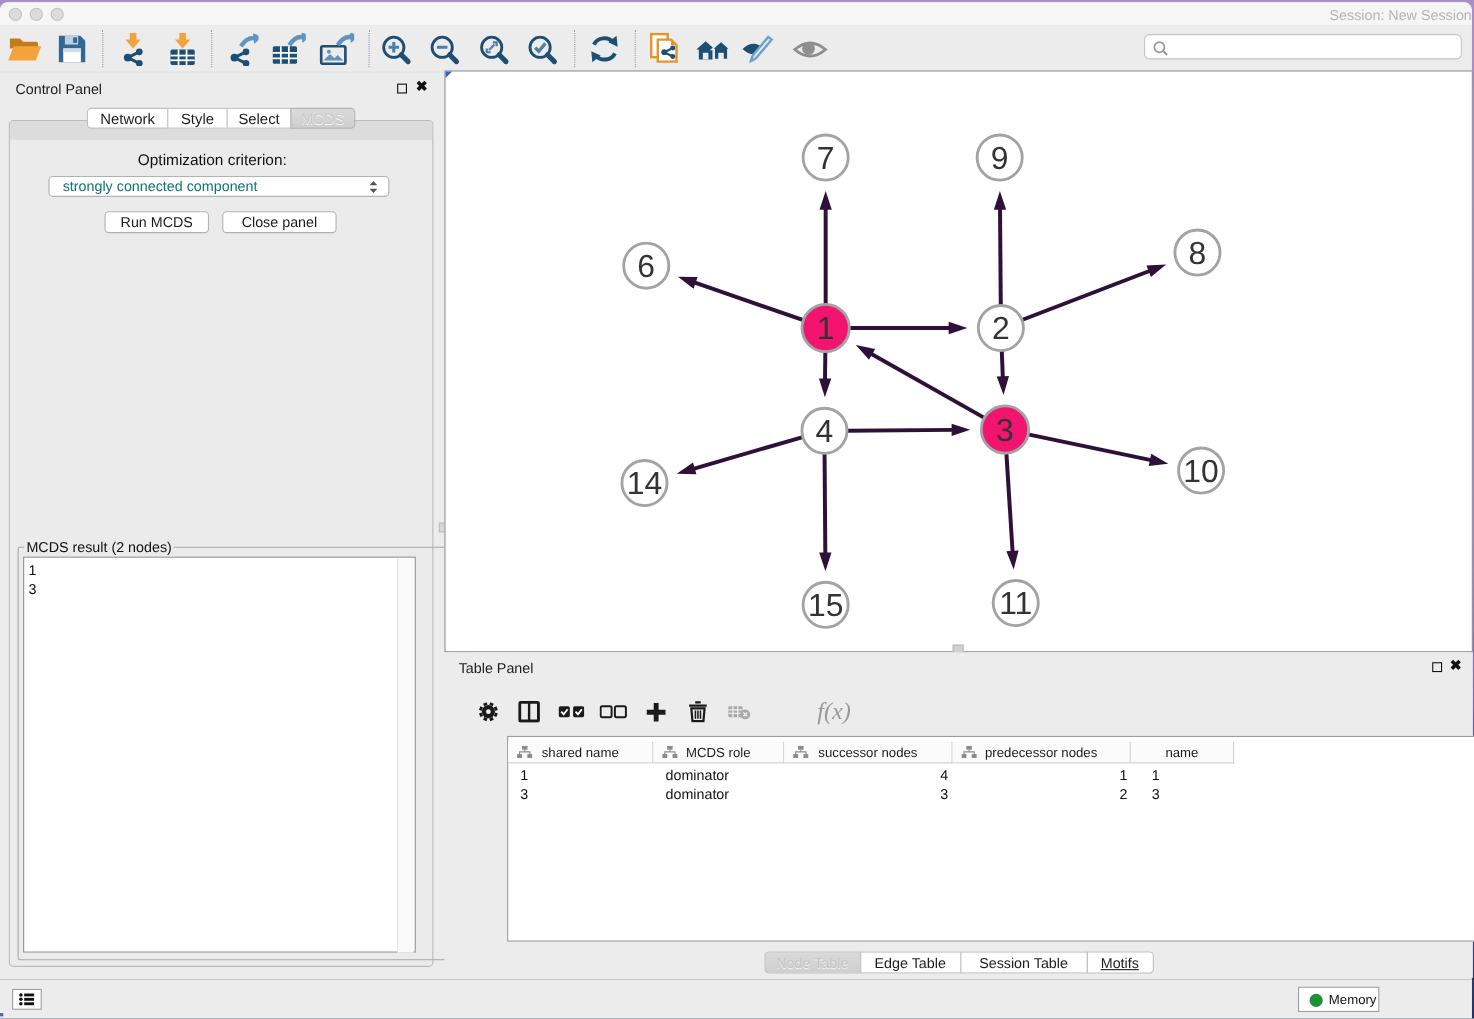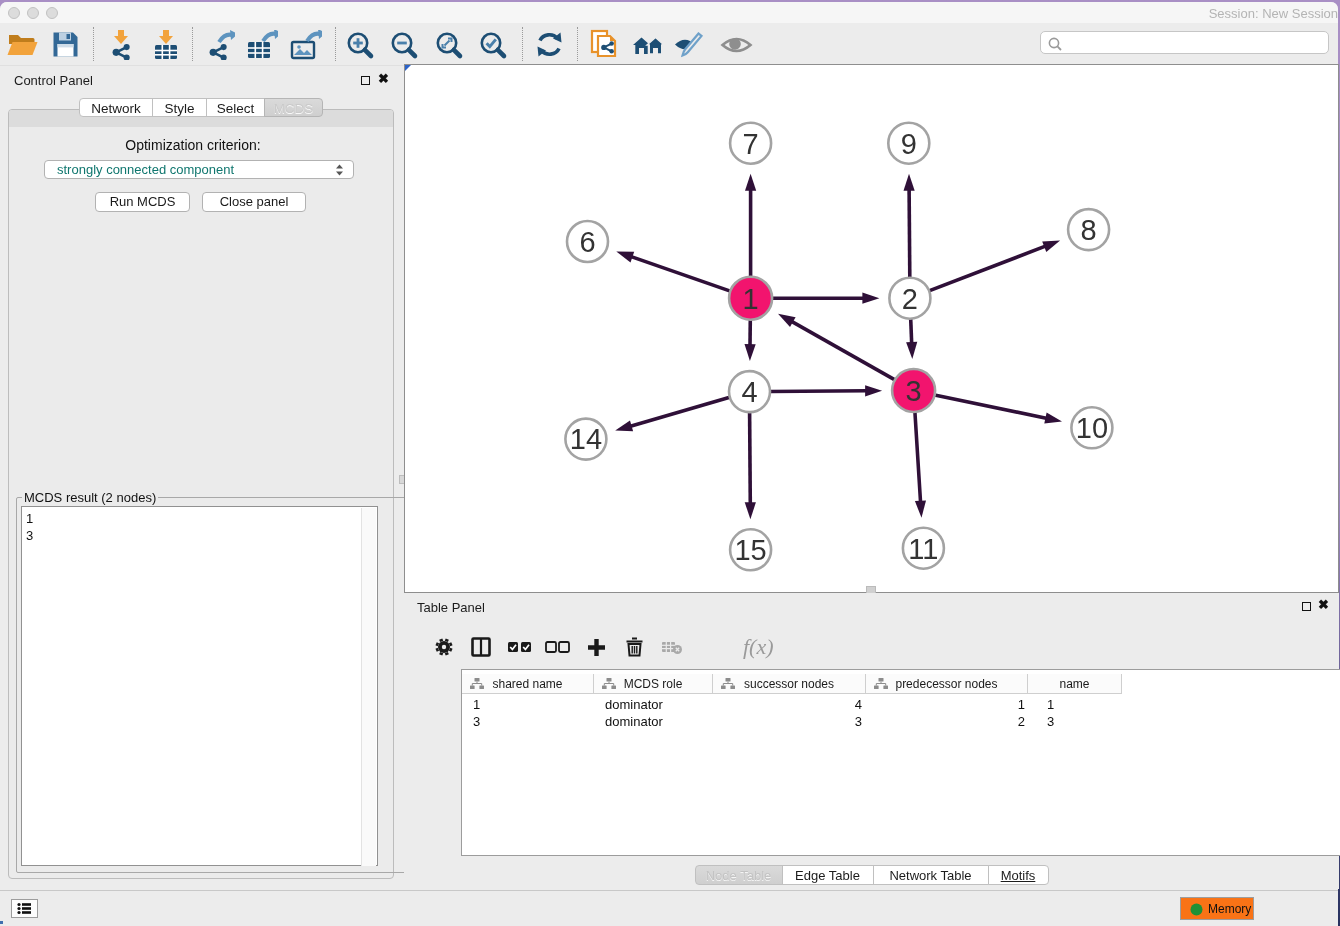--- a/index.html
+++ b/index.html
@@ -45,21 +45,21 @@
 #ttable{left:13px;top:76px;width:914px;height:187px;background:#fff;border:1px solid #9c9c9c;box-sizing:border-box;margin-left:44px;}
 .hrow{display:flex;height:20px;margin-top:4px;margin-bottom:2px;font-size:12px;color:#1a1a1a;}
 .hcell{box-sizing:border-box;border-right:1px solid #cfcfcf;border-bottom:1px solid #cfcfcf;background:#fbfbfb;text-align:center;line-height:20px;position:relative;}
 .drow{display:flex;height:17px;font-size:13px;color:#111;}
 .dcell{box-sizing:border-box;line-height:17px;}
 #tptabs{left:0;top:272px;width:935px;display:flex;justify-content:center;}
 .tab2{height:20px;line-height:20px;text-align:center;font-size:13px;background:#fff;border:1px solid #c0c0c0;box-sizing:border-box;color:#1c1c1c;}
 
 #status{left:0;top:888px;width:1338px;height:35px;background:#ececec;border-top:1px solid #c8c8c8;}
 #listbtn{left:11px;top:8px;width:27px;height:19px;background:#fdfdfd;border:1px solid #9d9d9d;box-sizing:border-box;}
-#membtn{left:1180px;top:6px;width:74px;height:23px;background:#f97316;border:1px solid #9d9d9d;box-sizing:border-box;font-size:12px;color:#111;}
+#membtn{left:1180px;top:6px;width:74px;height:23px;background:#ffffff;border:1px solid #9d9d9d;box-sizing:border-box;font-size:12px;color:#111;}
 </style>
 </head>
 <body>
 <div id="win" class="abs">
   <div id="titlebar" class="abs">
     <div class="tl abs" style="left:8px;"></div>
     <div class="tl abs" style="left:27px;"></div>
     <div class="tl abs" style="left:46px;"></div>
     <div id="wtitle" class="abs">Session: New Session</div>
   </div>
@@ -399,21 +399,21 @@
         <div class="dcell" style="width:132px;padding-left:11px;">3</div>
         <div class="dcell" style="width:119px;padding-left:11px;">dominator</div>
         <div class="dcell" style="width:153px;text-align:right;padding-right:4px;">3</div>
         <div class="dcell" style="width:162px;text-align:right;padding-right:3px;">2</div>
         <div class="dcell" style="width:94px;padding-left:19px;">3</div>
       </div>
     </div>
     <div id="tptabs" class="abs">
       <div class="tab2 sel" style="width:88px;border-radius:4px 0 0 4px;background:linear-gradient(#dadada,#cfcfcf);color:#c3c3c3;text-shadow:0 1px 0 #f5f5f5;">Node Table</div>
       <div class="tab2" style="width:92px;margin-left:-1px;">Edge Table</div>
-      <div class="tab2" style="width:116px;margin-left:-1px;">Network Table</div>
+      <div class="tab2" style="width:116px;margin-left:-1px;">Session Table</div>
       <div class="tab2" style="width:61px;margin-left:-1px;border-radius:0 4px 4px 0;text-decoration:underline;">Motifs</div>
     </div>
   </div>
   <div id="status" class="abs">
     <div id="listbtn" class="abs">
       <svg width="25" height="17" viewBox="0 0 25 17">
         <circle cx="7" cy="4.5" r="1.6" fill="#111"></circle>
           <rect x="10" y="3.2" width="9" height="2.6" fill="#111"></rect>
         <circle cx="7" cy="8.5" r="1.6" fill="#111"></circle>
           <rect x="10" y="7.2" width="9" height="2.6" fill="#111"></rect>

